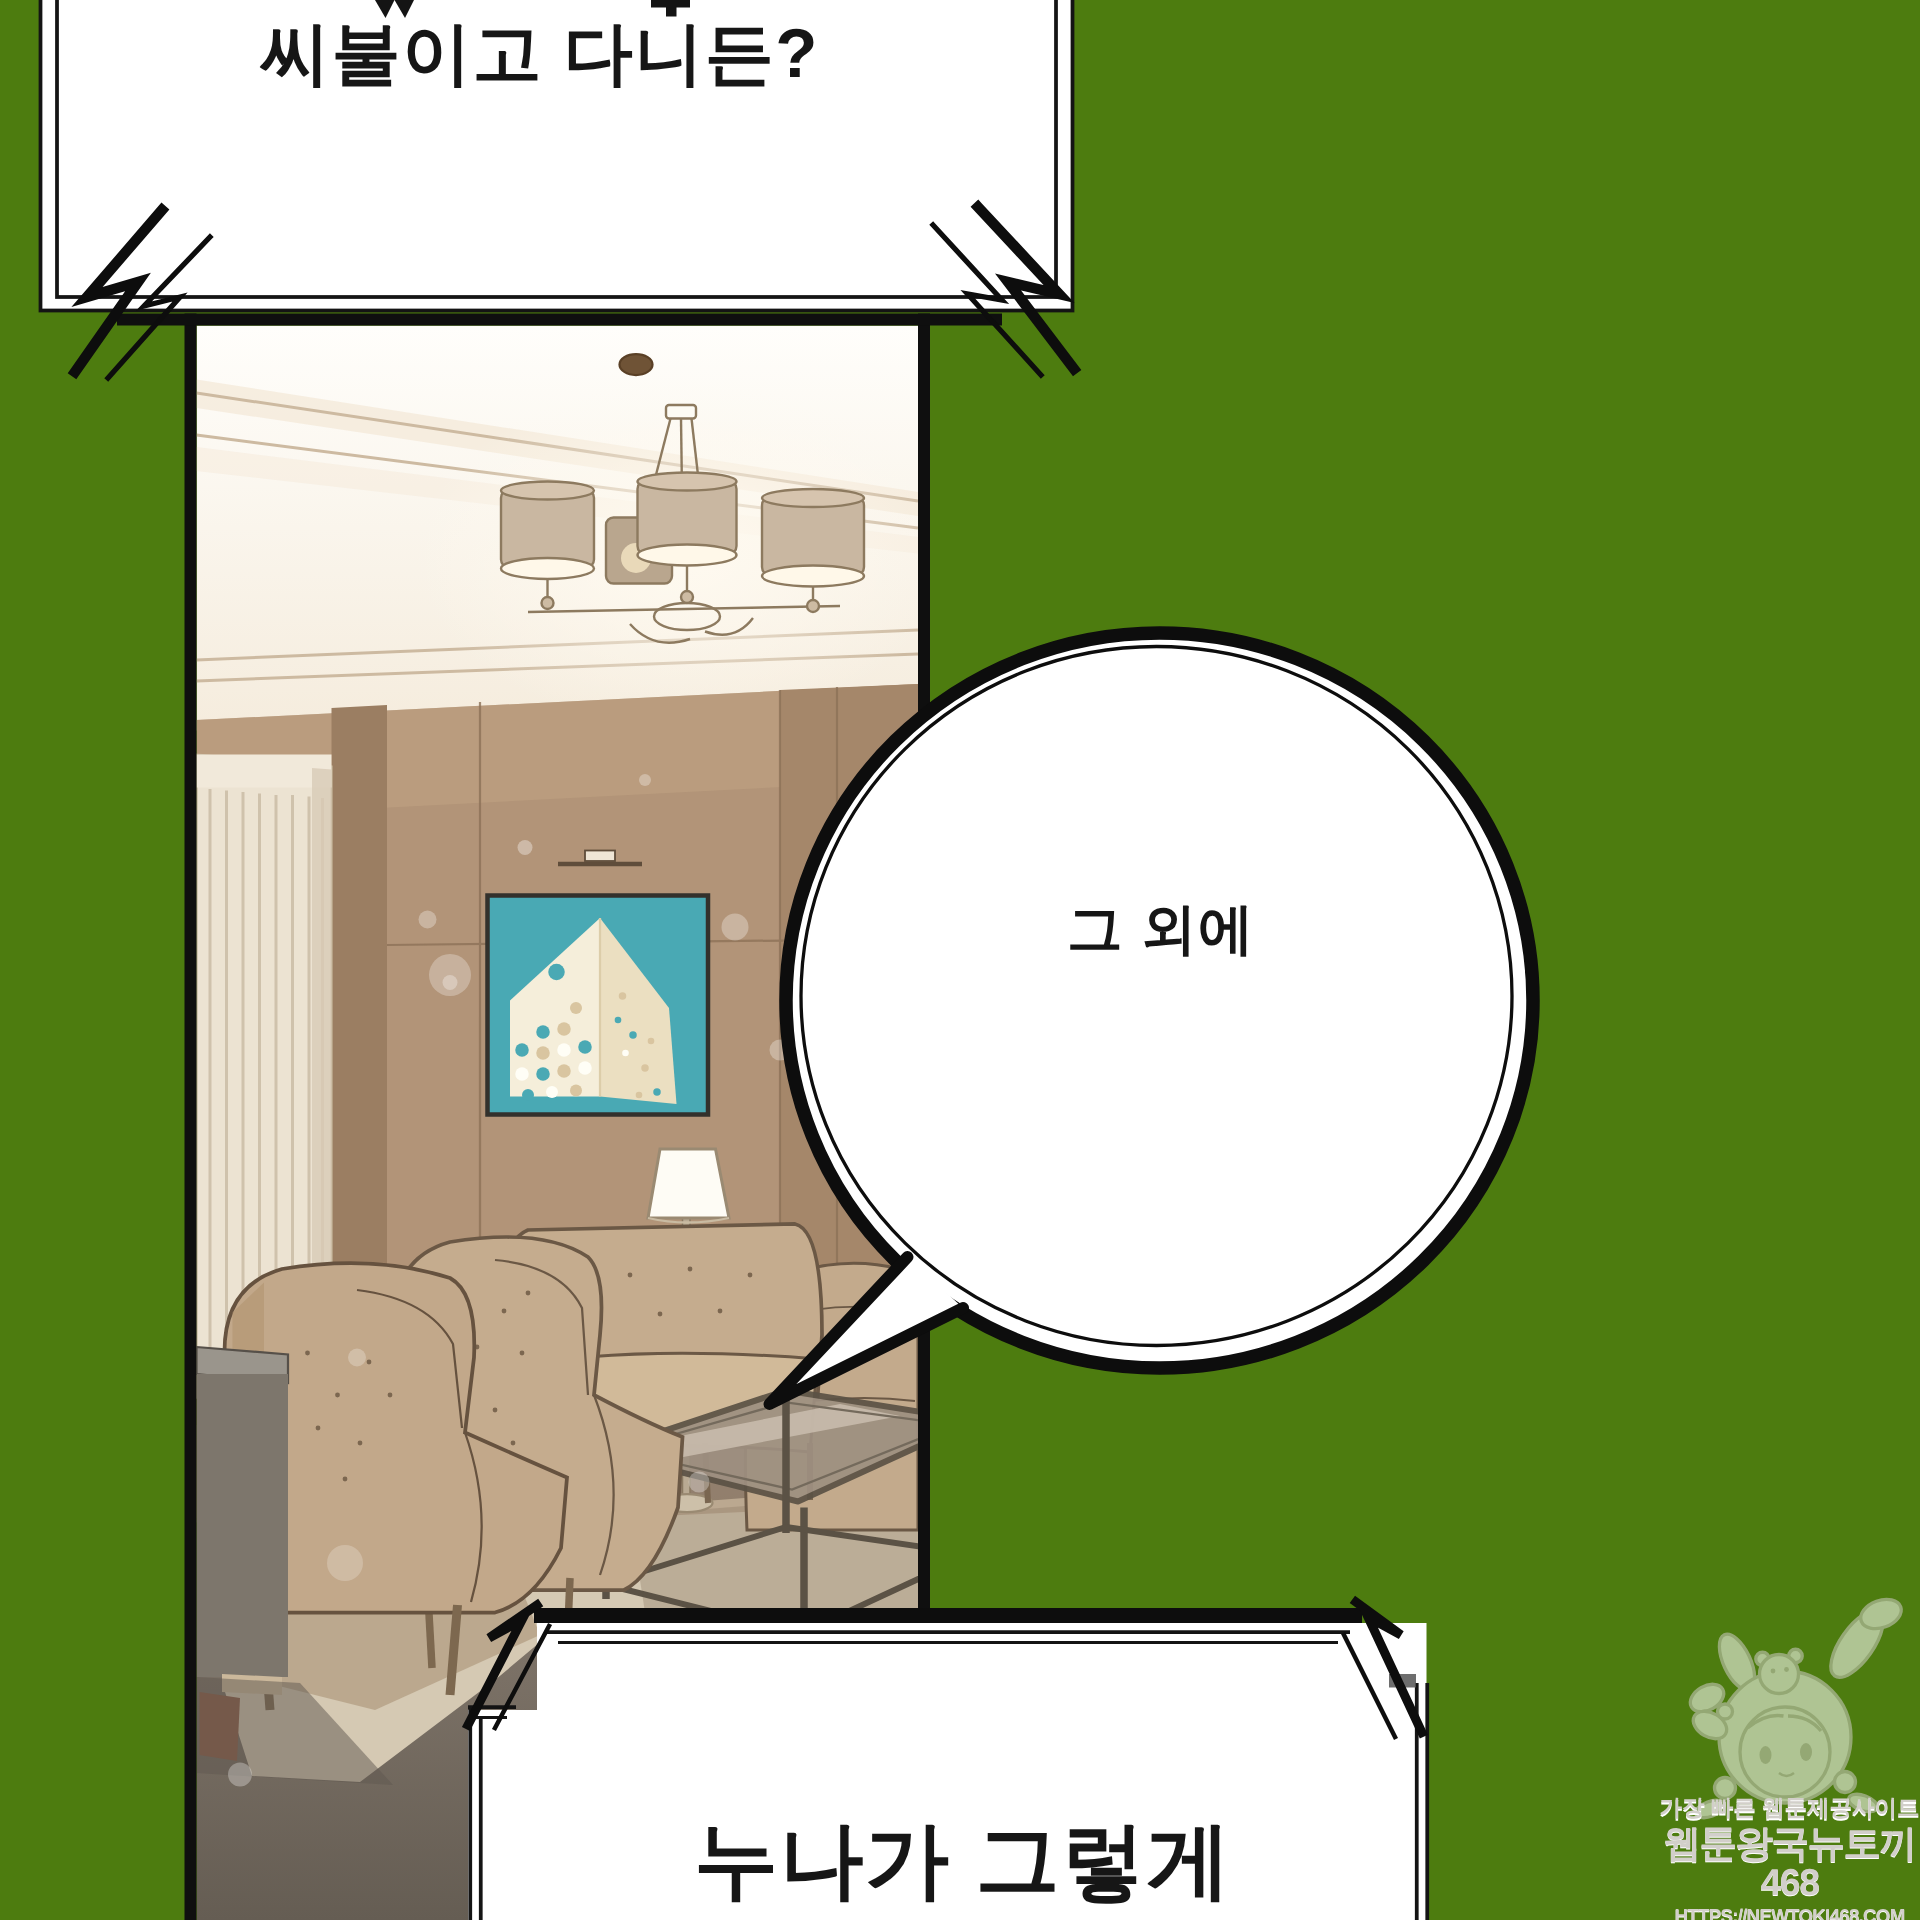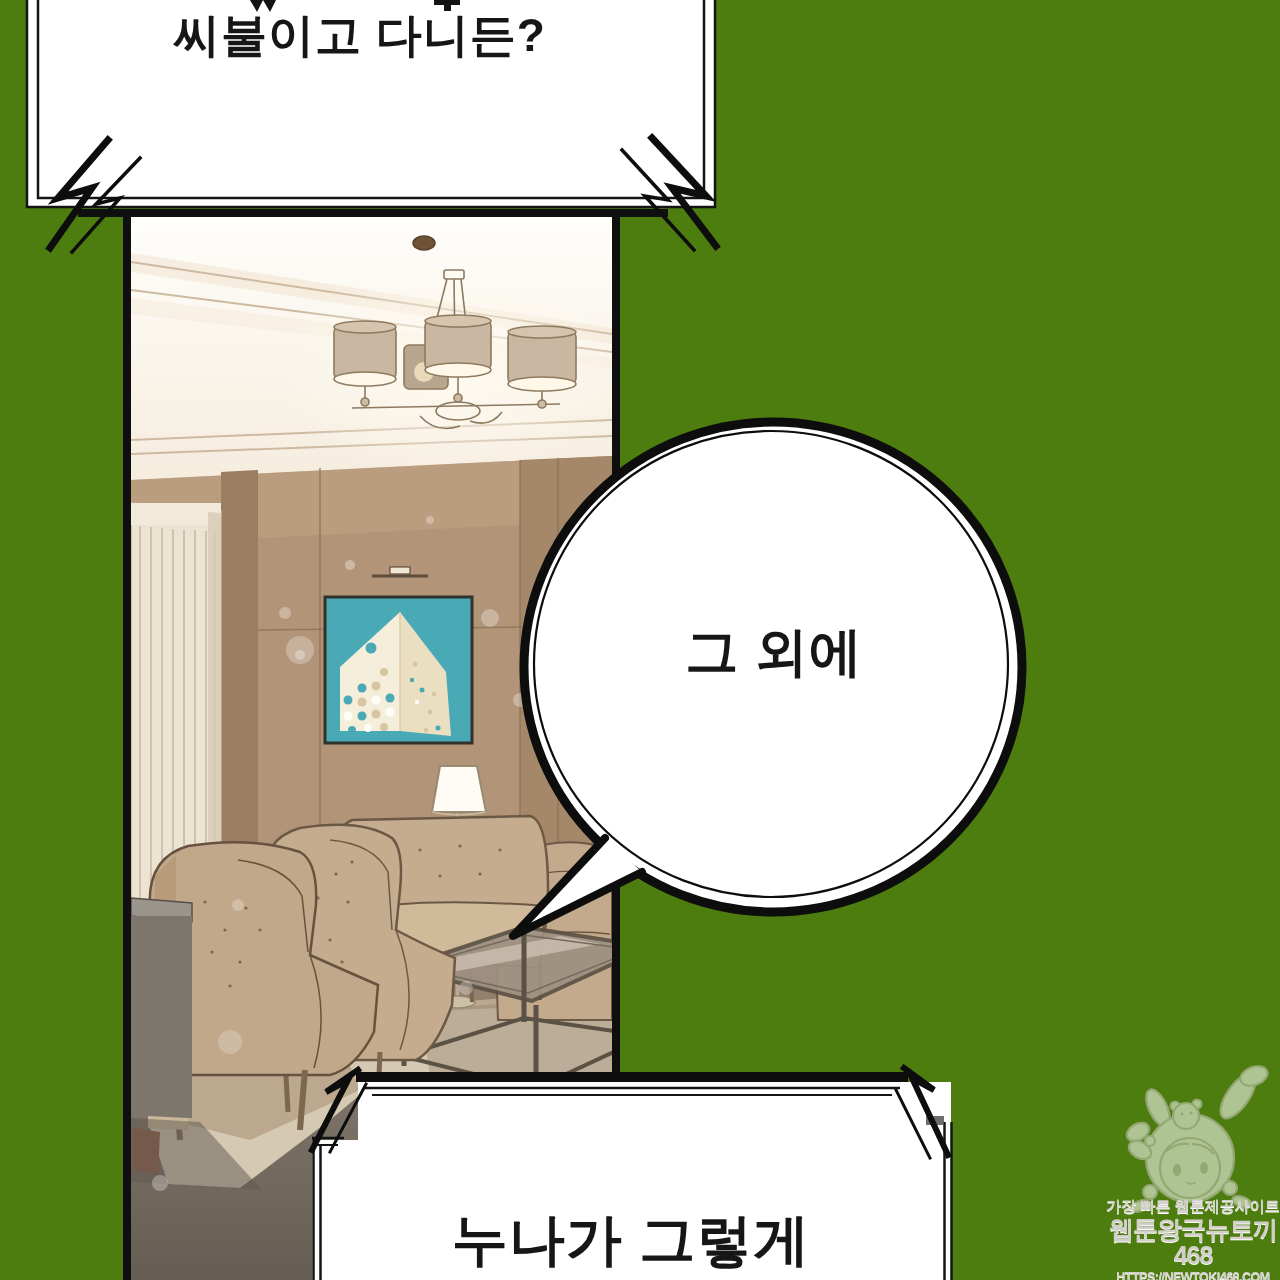--- a/index.html
+++ b/index.html
@@ -2,22 +2,22 @@
 <html><head>
 <meta charset="utf-8">
 <style>
   html,body{margin:0;padding:0;background:#ffffff;}
   .page{position:relative;width:1280px;height:1280px;overflow:hidden;background:#4d7c0f;
         font-family:"Liberation Sans","DejaVu Sans",sans-serif;}
   .page svg{position:absolute;left:0;top:0;}
   .txt{position:absolute;color:#161616;font-weight:700;text-align:center;line-height:1.2;
        letter-spacing:1px;pointer-events:none;white-space:nowrap;}
   .txt-top{left:45px;top:8px;width:630px;font-size:46px;}
-  .txt-round{left:548px;top:594px;width:452px;font-size:53px;line-height:1.38;margin-top:21px;}
-  .txt-bottom{left:335px;top:1206px;width:592px;font-size:56px;}
+  .txt-round{left:548px;top:594px;width:452px;font-size:37px;line-height:1.38;}
+  .txt-bottom{left:346px;top:1206px;width:592px;font-size:56px;}
   .wm{position:absolute;left:1100px;top:1198px;width:186px;text-align:center;
       color:#d2cfca;font-weight:800;pointer-events:none;line-height:1.05;
       text-shadow:0 1px 0 #ffffff;}
   .wm .l1{font-size:15px;letter-spacing:0px;}
   .wm .l2{font-size:25px;letter-spacing:-1px;margin-top:2px;}
   .wm .l3{font-size:12.5px;font-weight:700;letter-spacing:-0.5px;margin-top:3px;}
 </style>
 </head>
 <body>
 

